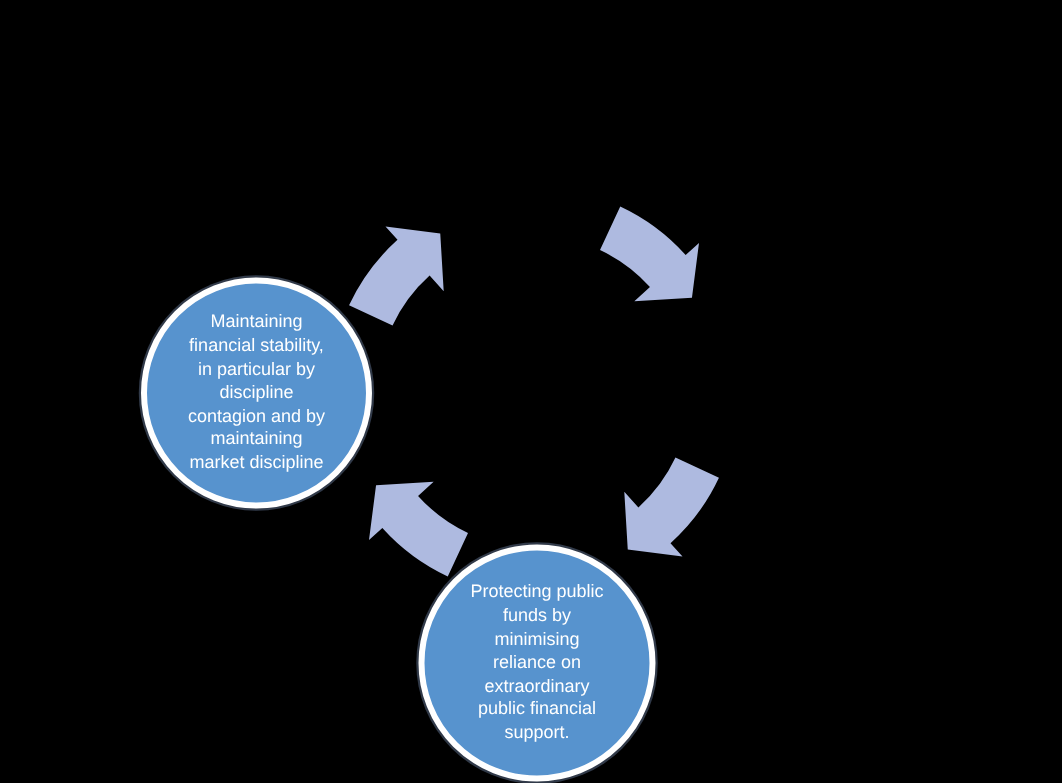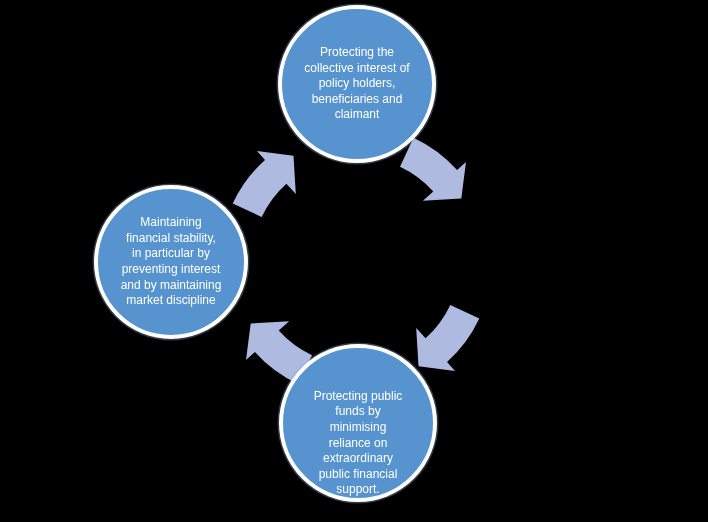--- a/index.html
+++ b/index.html
@@ -30,21 +30,21 @@
     text-align:center;
   }
   .node .label{
     color:var(--text);
     font-size:12px;
     line-height:1.3;
     text-align:center;
   }
   .node-top   {left:278px;top:5px;  width:158px;height:158px;}
   .node-right {left:462px;top:185px;width:154px;height:154px;}
-  .node-bottom{left:279px;top:344px;width:158px;height:158px;align-items:flex-end;}
+  .node-bottom{left:279px;top:363px;width:158px;height:158px;}
   .node-left  {left:94px; top:185px;width:154px;height:154px;}
   .node-top    .label{max-width:108px;}
   .node-right  .label{max-width:100px;}
   .node-bottom .label{max-width:100px;}
   .node-left   .label{max-width:101px;}
 </style>
 </head>
 <body>
 
 <div class="stage">
@@ -59,26 +59,23 @@
                L 433.3 191.4
                A 104 104 0 0 0 400.0 166.7
                Z"></path>
     </defs>
     <use href="#bent-arrow" class="cycle-arrow" transform="rotate(0 356 261)"></use>
     <use href="#bent-arrow" class="cycle-arrow" transform="rotate(90 356 261)"></use>
     <use href="#bent-arrow" class="cycle-arrow" transform="rotate(180 356 261)"></use>
     <use href="#bent-arrow" class="cycle-arrow" transform="rotate(270 356 261)"></use>
   </svg>
 
-  <div class="node node-top">
-    <div class="label">Protecting the collective interest of policy holders, beneficiaries and claimant</div>
-  </div>
 
 
   <div class="node node-bottom">
     <div class="label">Protecting public funds by minimising reliance on extraordinary public financial support.</div>
   </div>
 
   <div class="node node-left">
-    <div class="label">Maintaining financial stability, in particular by preventing interest and by maintaining market discipline</div>
+    <div class="label">Maintaining financial stability, in particular by discipline contagion and by maintaining market discipline</div>
   </div>
 
 </div>
 
 </body></html>

